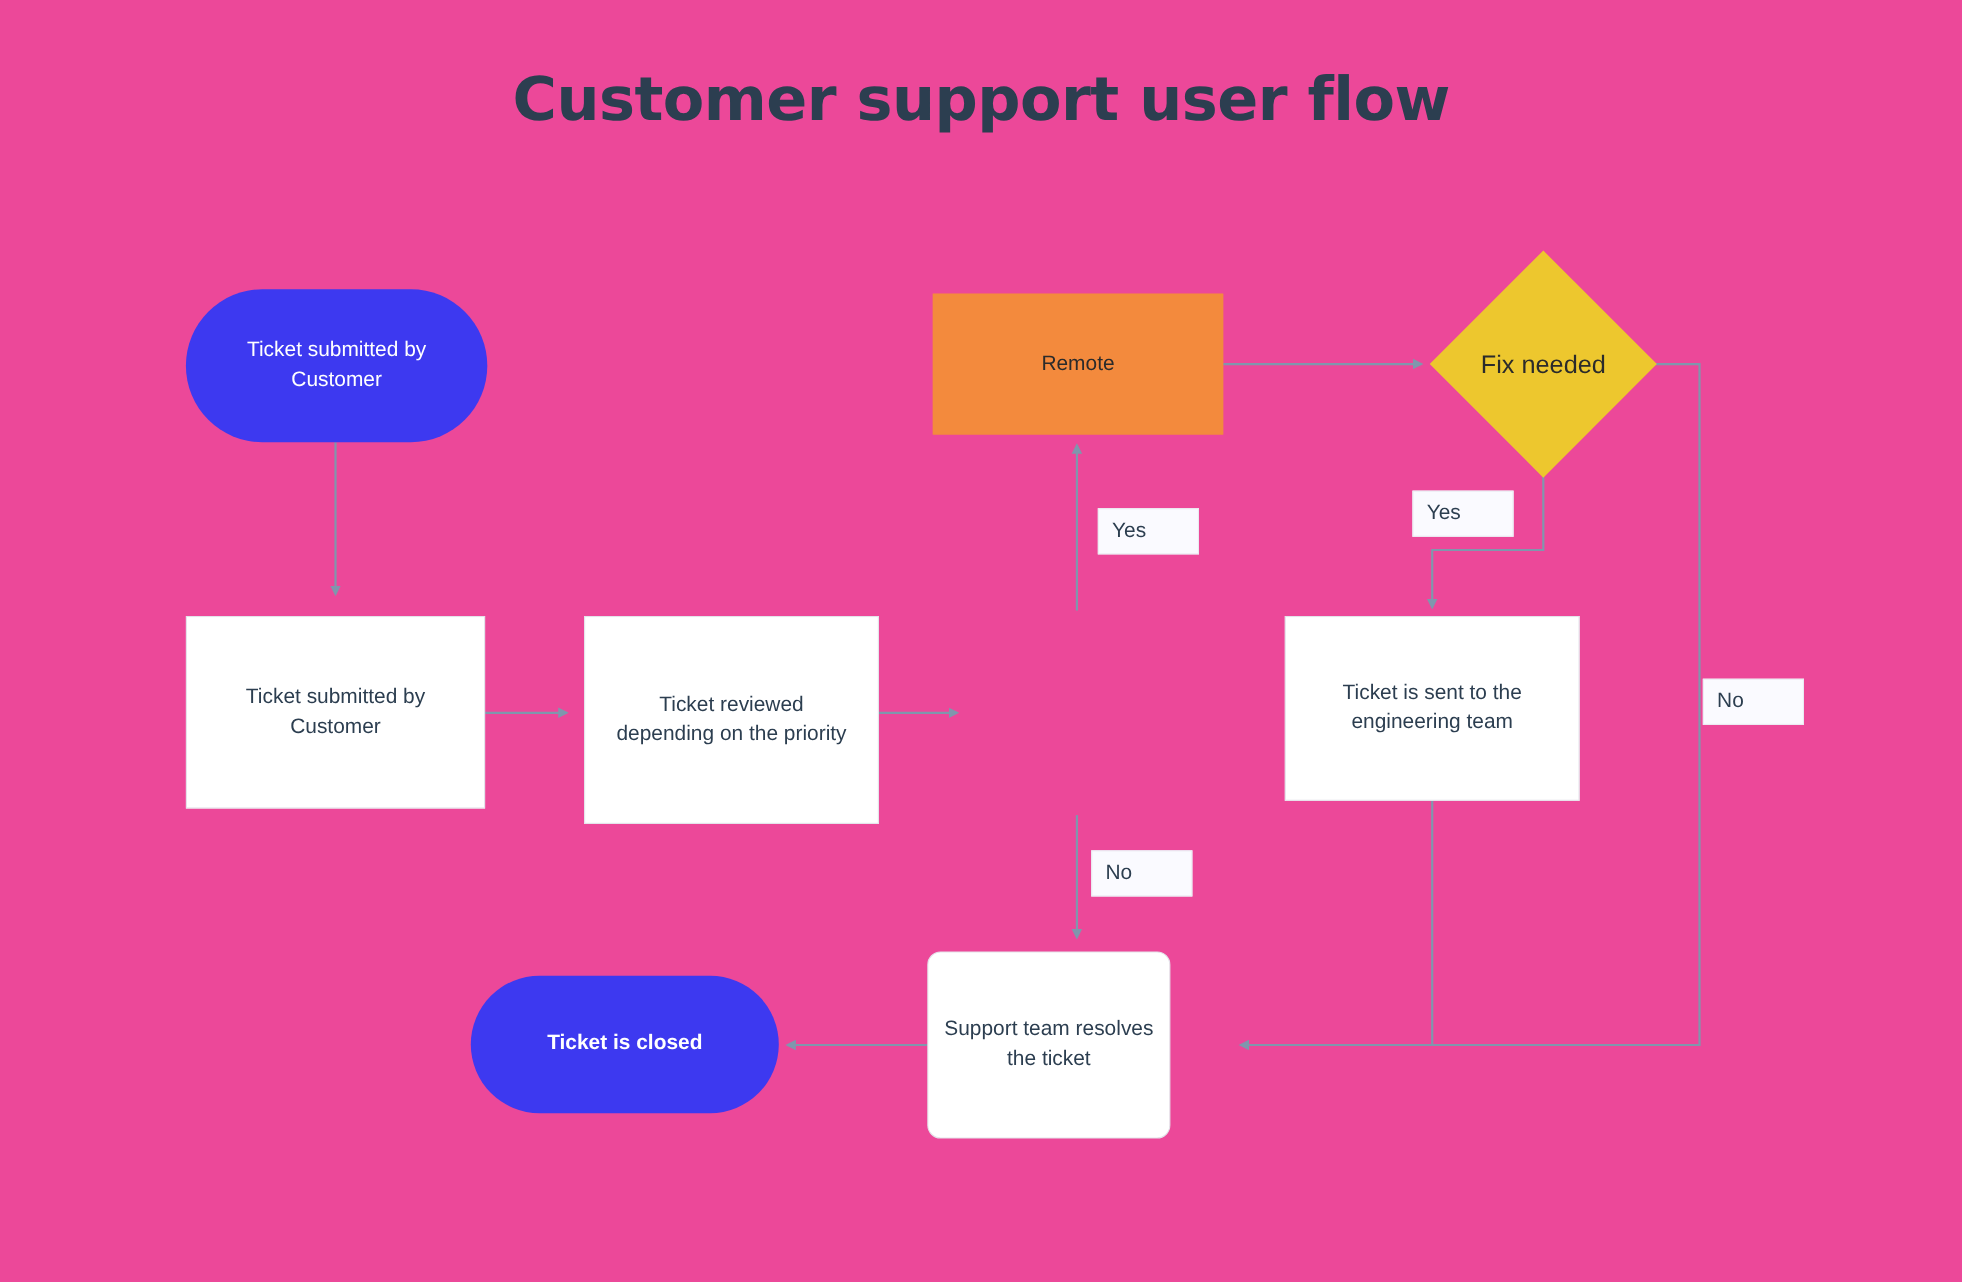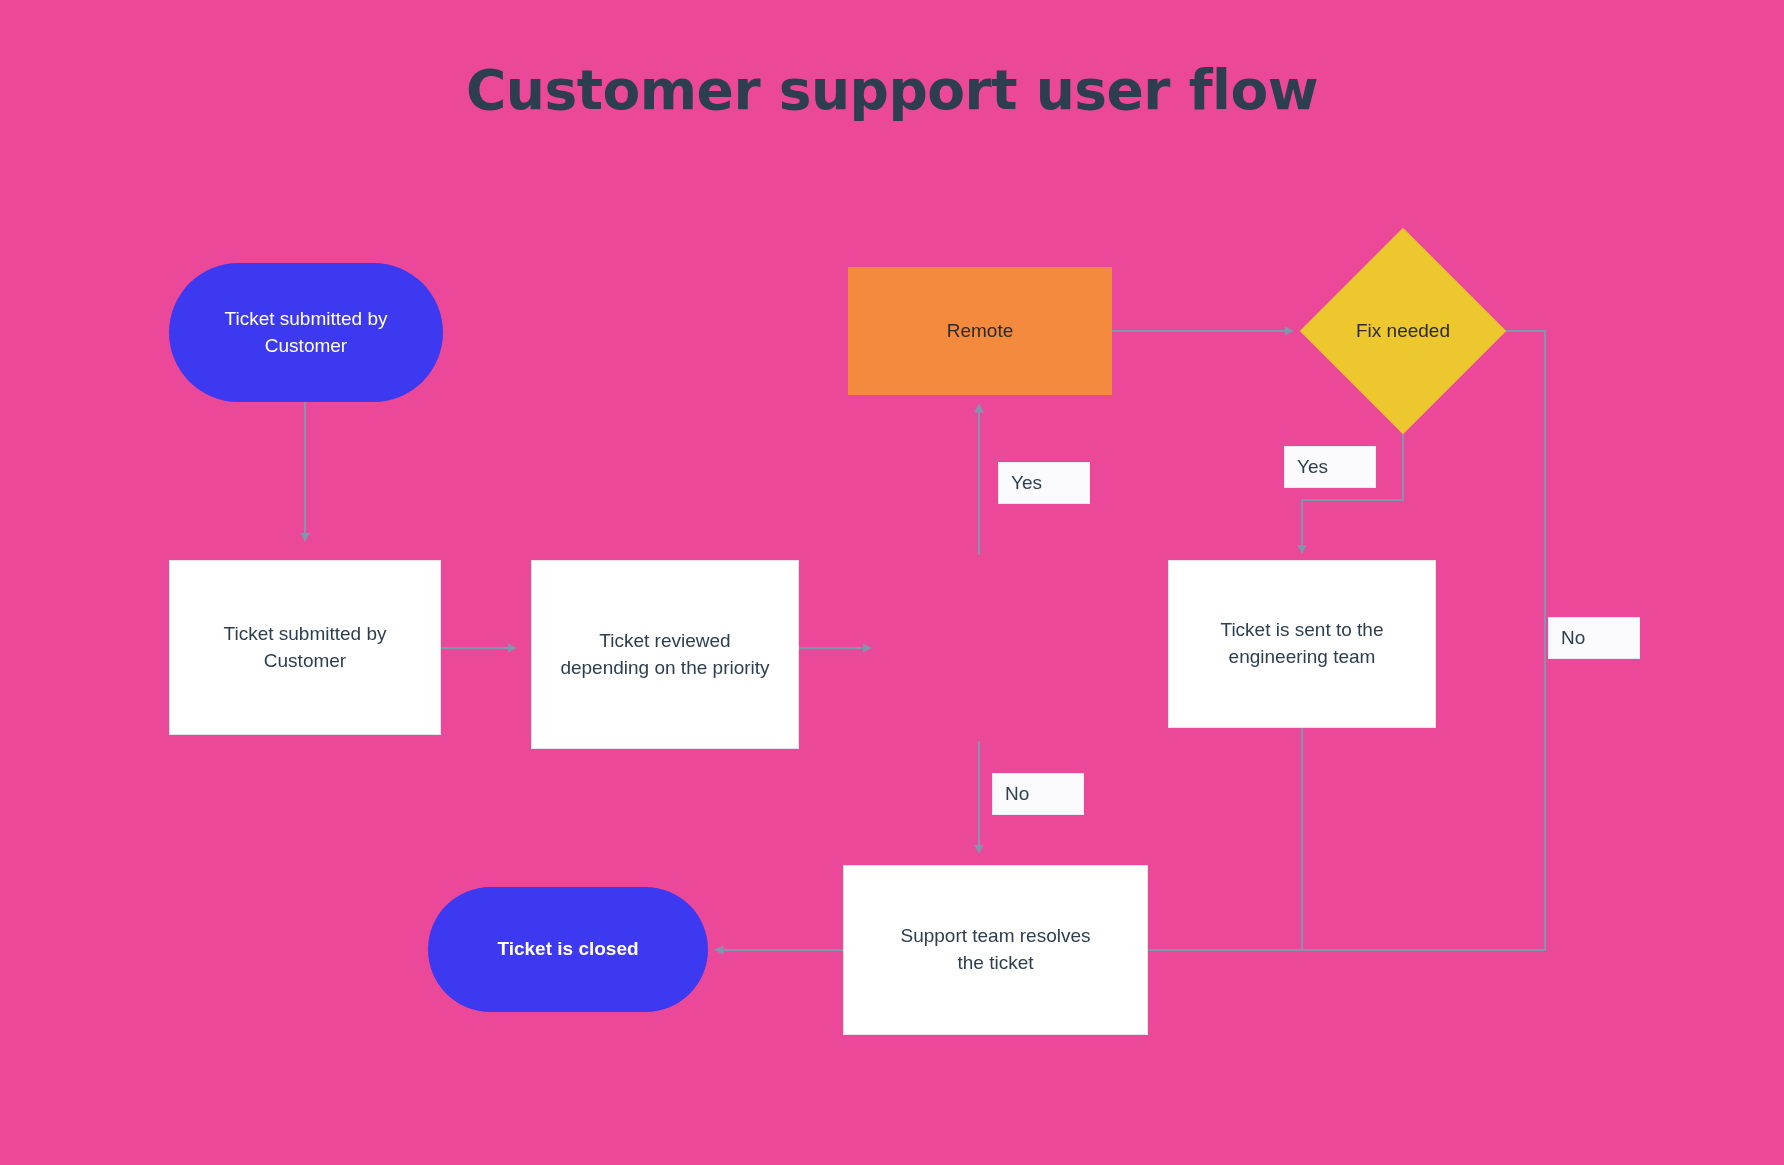--- a/index.html
+++ b/index.html
@@ -88,21 +88,21 @@
     position: absolute;
     left: 0;
     top: 0;
     width: 100%;
     height: 100%;
     display: flex;
     align-items: center;
     justify-content: center;
     text-align: center;
     color: #2b2b2b;
-    font-size: 19px;
+    font-size: 23px;
     line-height: 1.4;
     white-space: pre-line;
   }
   .edge-label {
     position: absolute;
     box-sizing: border-box;
     background: #fafaff;
     border: 1px solid #eaeaf2;
     color: #2c3e50;
     font-size: 19px;
@@ -172,21 +172,21 @@
   <div class="diamond-wrap" style="left:1330px; top:258px; width:146px; height:146px;">
     <div class="diamond-shape"></div>
     <div class="diamond-label" style="left:-42px; width:230px;">Fix needed</div>
   </div>
 
   <div class="node process" style="left:1168px; top:560px; width:268px; height:168px;">
     <span class="node-text">Ticket is sent to the
 engineering team</span>
   </div>
 
-  <div class="node process" style="left:843px; top:865px; width:305px; height:170px;">
+  <div class="node process" style="left:843px; top:865px; width:221px; height:170px;border-radius:12px;">
     <span class="node-text">Support team resolves
 the ticket</span>
   </div>
 
   <div class="node pill" style="left:428px; top:887px; width:280px; height:125px;font-weight:bold;">
     <span class="node-text">Ticket is closed</span>
   </div>
 
   <div class="edge-label" style="left:998px; top:462px; width:92px;">
     <span>Yes</span>

